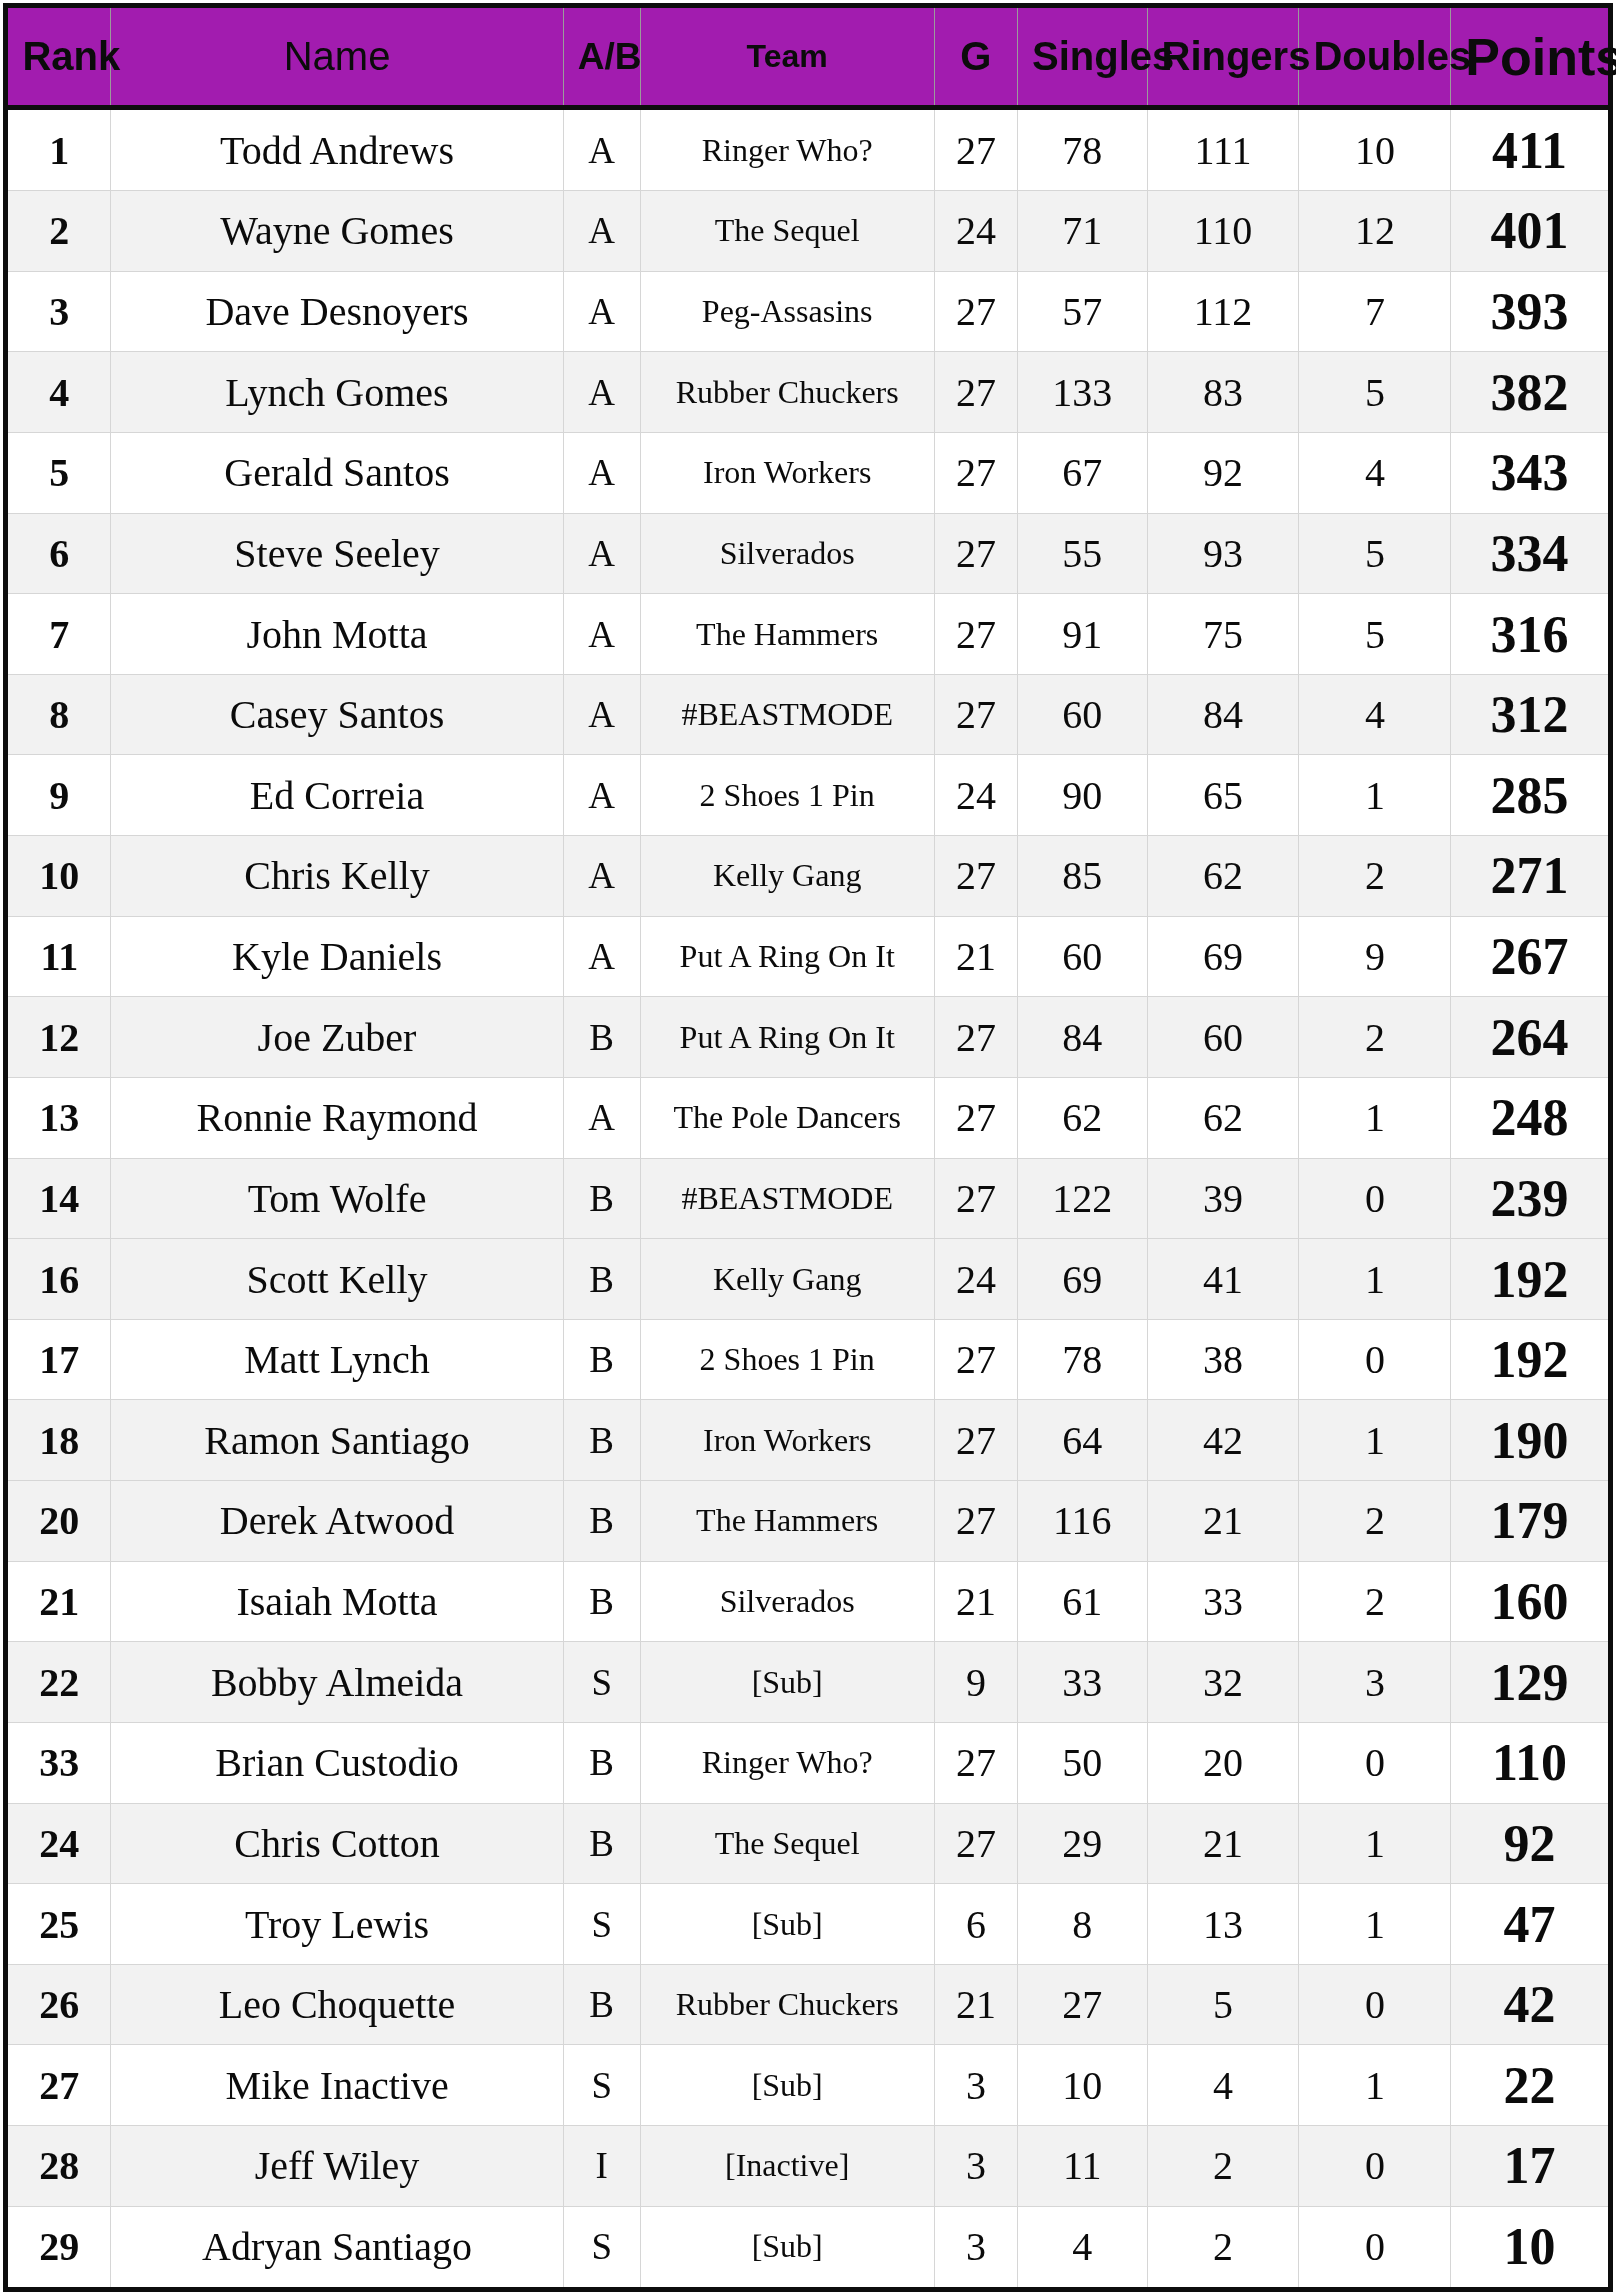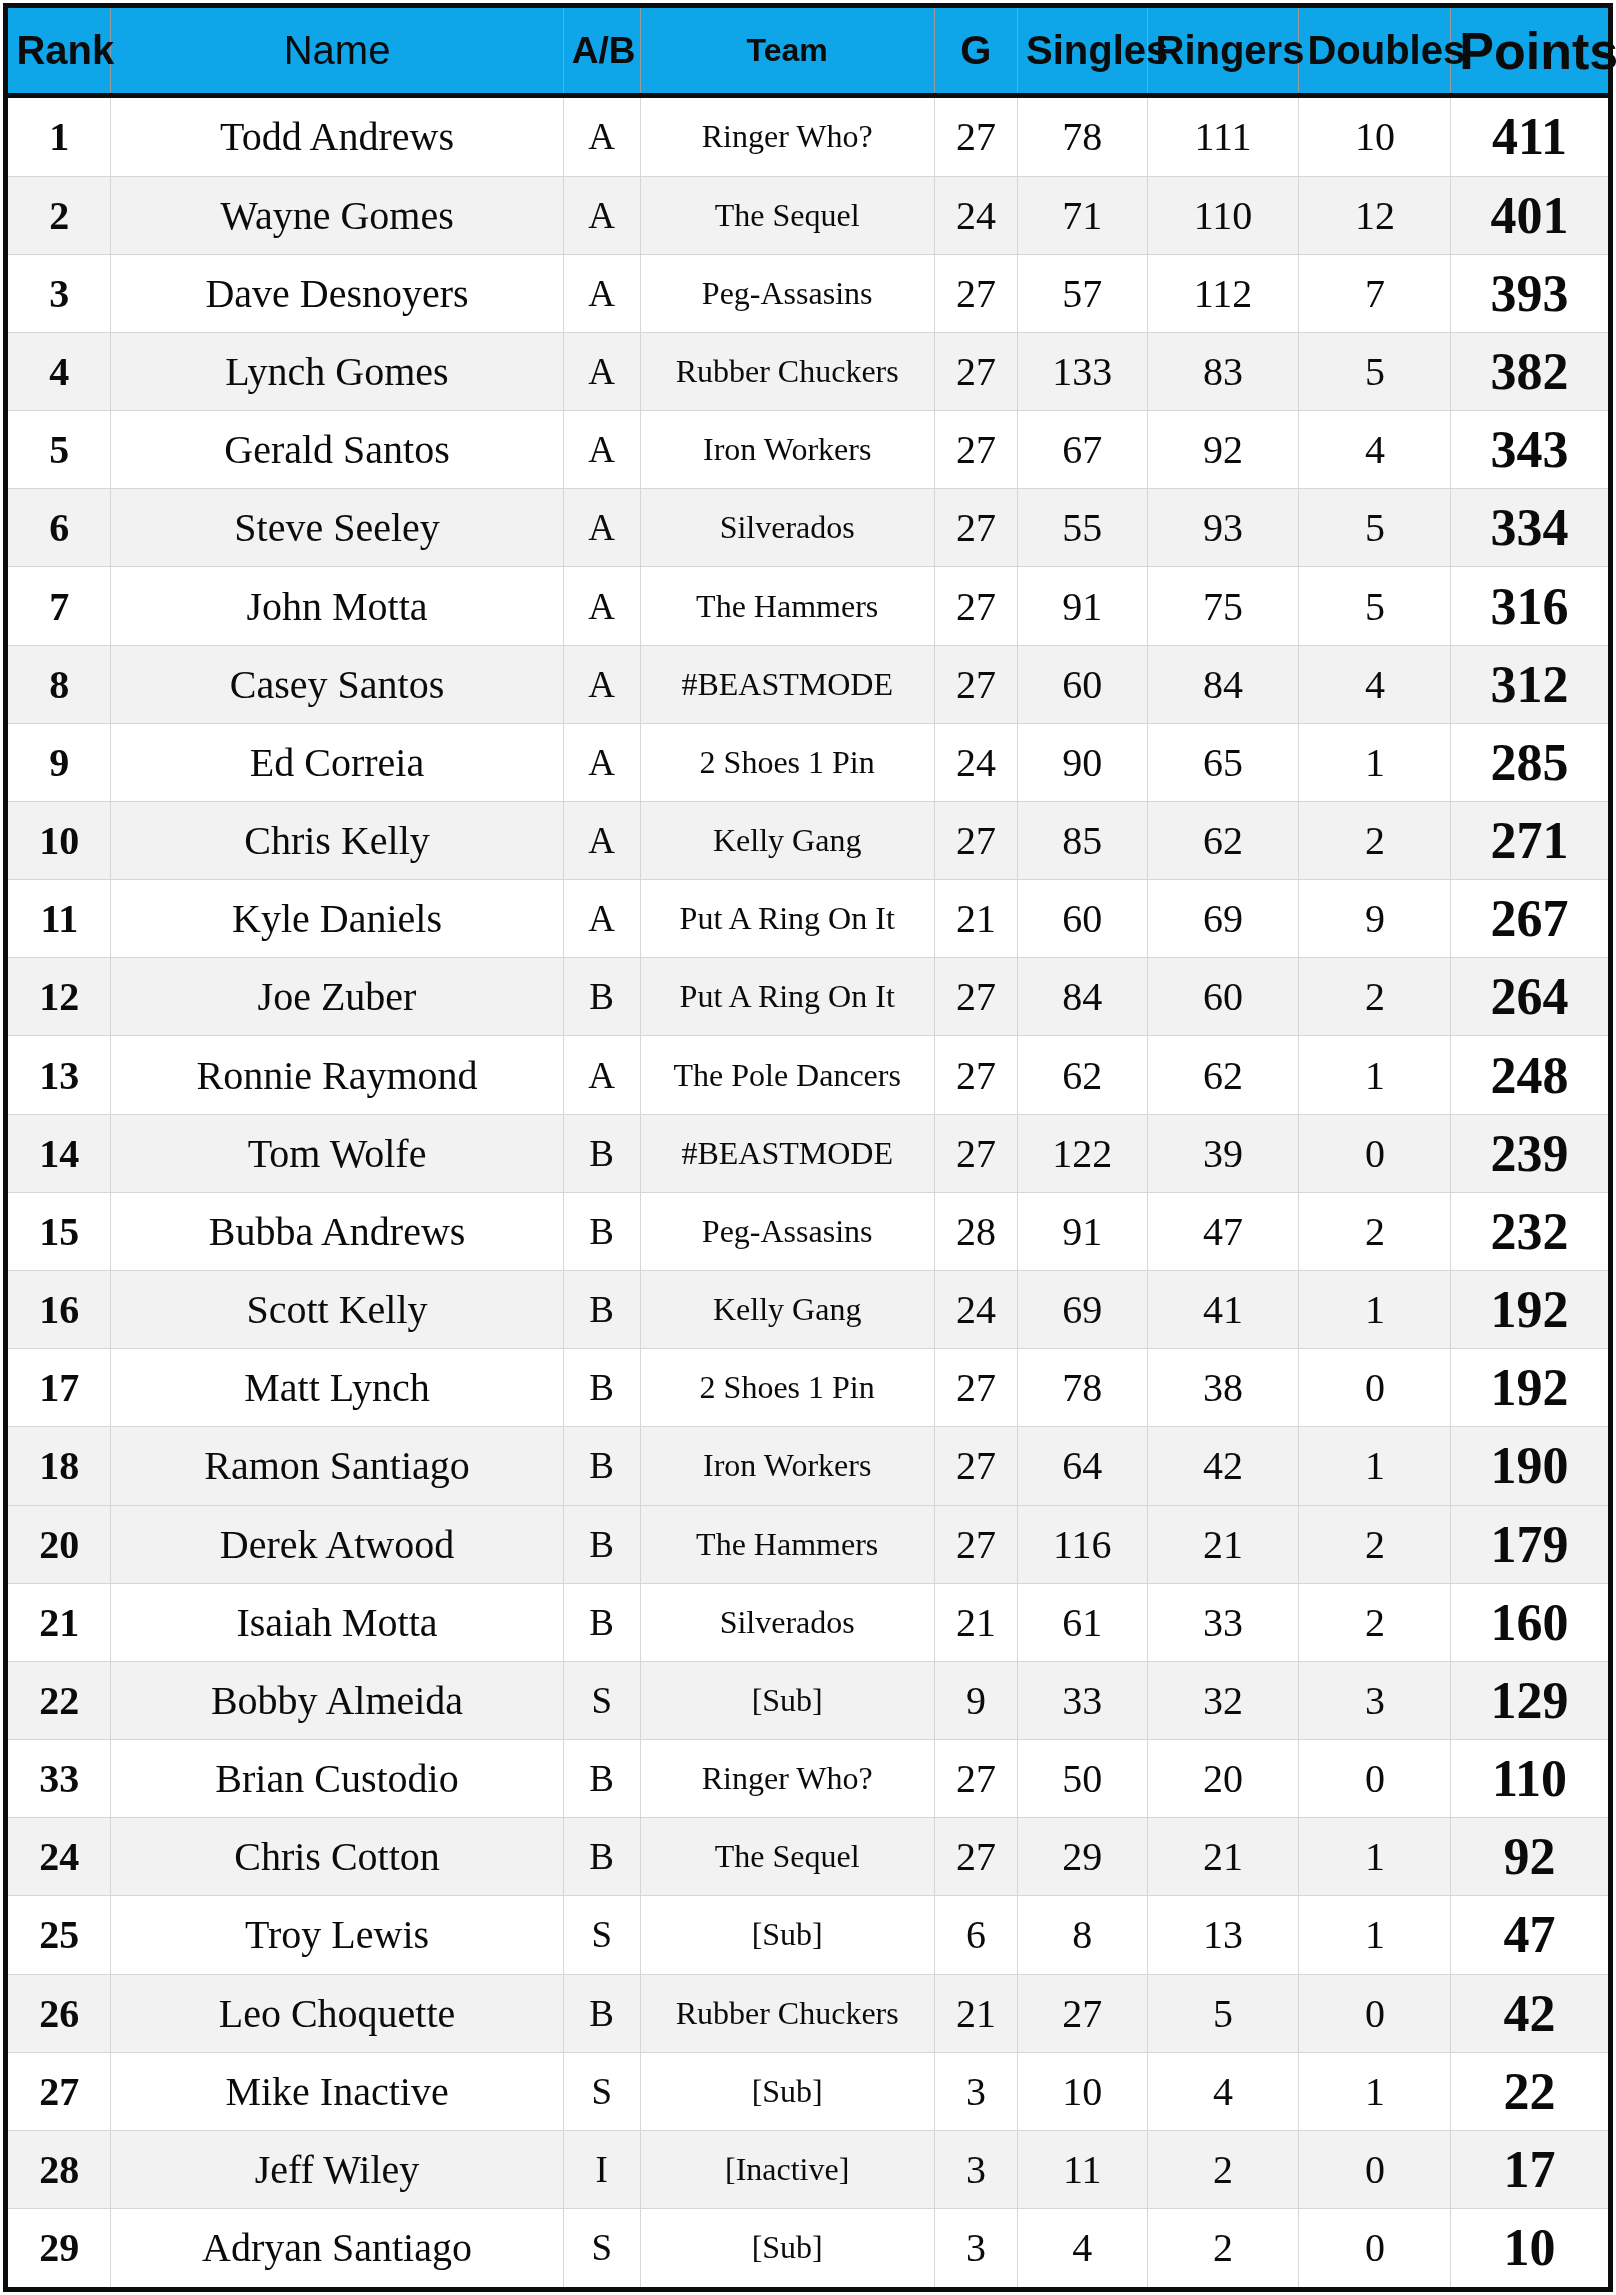--- a/index.html
+++ b/index.html
@@ -24,30 +24,30 @@
     background: #ffffff;
   }
   table.standings {
     width: 100%;
     height: 100%;
     border-collapse: collapse;
     table-layout: fixed;
   }
   thead th {
     height: 69px;
-    background: #0ea5e9;
+    background: #a21caf;
     color: #0b0b0b;
     font-family: "Liberation Sans", sans-serif;
     font-weight: bold;
     font-size: 29px;
     text-align: center;
     vertical-align: middle;
     border-bottom: 5px solid #0d0d0d;
     border-left: 0.8px solid #9b9b9b;
-    padding: 8px;
+    padding: 14px;
   }
   thead th:first-child { border-left: none; }
   tbody td {
     height: 76px;
     text-align: center;
     vertical-align: middle;
     border-left: 0.8px solid #d6d6d6;
     border-top: 0.8px solid #d6d6d6;
     background: #ffffff;
     color: #0b0b0b;
@@ -244,31 +244,20 @@
             <td class="col-rank">14</td>
             <td class="col-name">Tom Wolfe</td>
             <td class="col-ab">B</td>
             <td class="col-team">#BEASTMODE</td>
             <td class="col-g">27</td>
             <td class="col-singles">122</td>
             <td class="col-ringers">39</td>
             <td class="col-doubles">0</td>
             <td class="col-points">239</td>
           </tr>
-          <tr>
-            <td class="col-rank">15</td>
-            <td class="col-name">Bubba Andrews</td>
-            <td class="col-ab">B</td>
-            <td class="col-team">Peg-Assasins</td>
-            <td class="col-g">28</td>
-            <td class="col-singles">91</td>
-            <td class="col-ringers">47</td>
-            <td class="col-doubles">2</td>
-            <td class="col-points">232</td>
-          </tr>
           <tr class="alt">
             <td class="col-rank">16</td>
             <td class="col-name">Scott Kelly</td>
             <td class="col-ab">B</td>
             <td class="col-team">Kelly Gang</td>
             <td class="col-g">24</td>
             <td class="col-singles">69</td>
             <td class="col-ringers">41</td>
             <td class="col-doubles">1</td>
             <td class="col-points">192</td>

